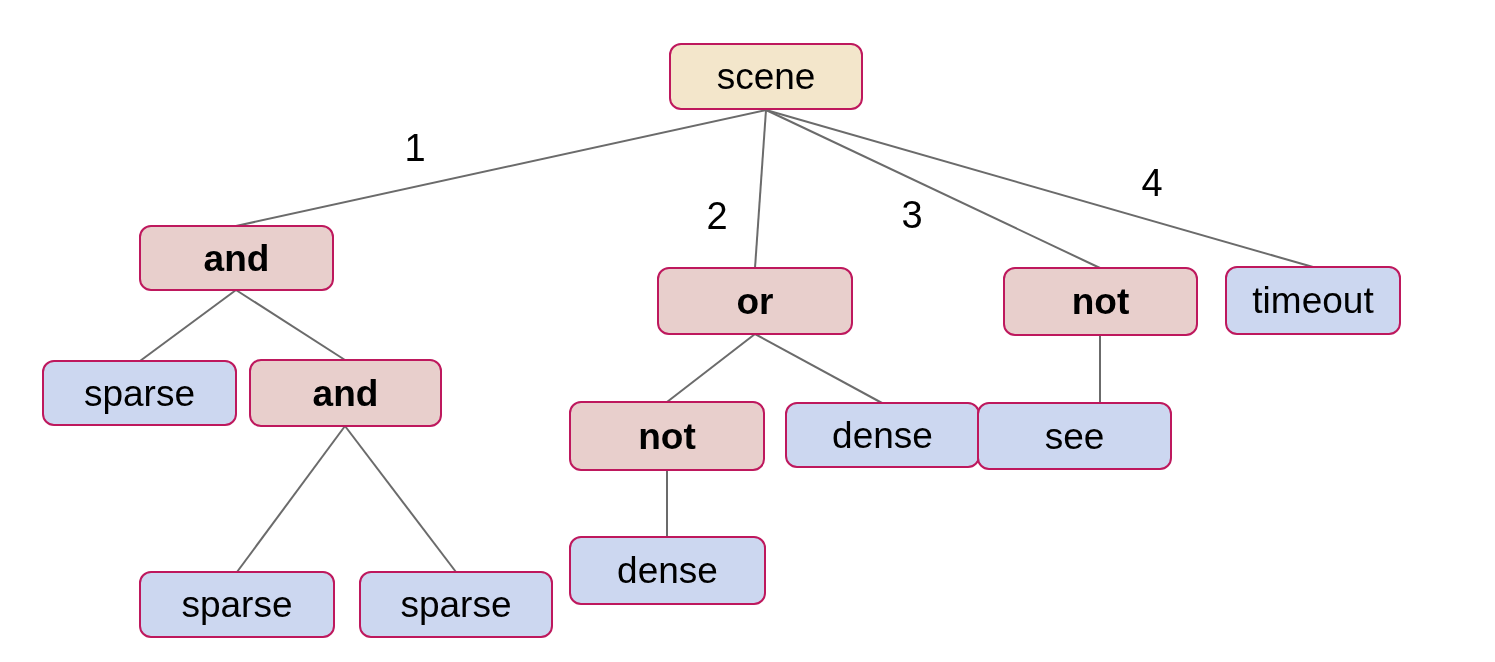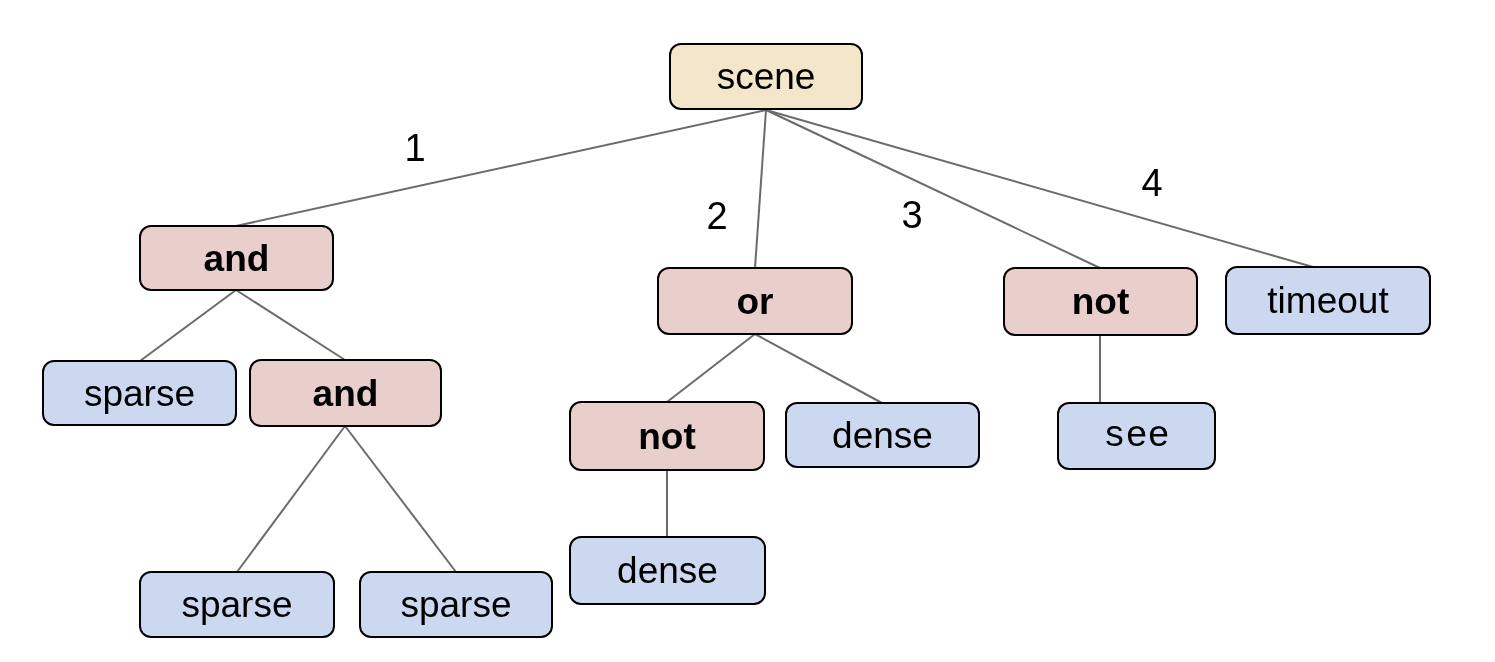--- a/index.html
+++ b/index.html
@@ -25,21 +25,21 @@
   }
   #edge-svg line {
     stroke: #6b6b6b;
     stroke-width: 2;
   }
   .node {
     position: absolute;
     display: flex;
     align-items: center;
     justify-content: center;
-    border: 2px solid #000000;
+    border: 2px solid #be185d;
     border-radius: 12px;
     box-sizing: border-box;
     font-size: 37px;
     color: #000000;
     line-height: 1;
     user-select: none;
   }
   .node.root     { background: #f3e6cb; }
   .node.operator { background: #e8cfcc; font-weight: bold; }
   .node.leaf     { background: #ccd7f0; }
@@ -73,31 +73,31 @@
   </svg>
 
   <div class="node root" style="left:669px;  top:43px;  width:194px; height:67px;">scene</div>
 
   <div class="node operator" style="left:139px;  top:225px; width:195px; height:66px;">and</div>
 
   <div class="node operator" style="left:657px;  top:267px; width:196px; height:68px;">or</div>
 
   <div class="node operator" style="left:1003px; top:267px; width:195px; height:69px;">not</div>
 
-  <div class="node leaf" style="left:1225px; top:266px; width:206px; height:69px;">timeout</div>
+  <div class="node leaf" style="left:1225px; top:266px; width:176px; height:69px;">timeout</div>
 
   <div class="node leaf" style="left:42px;   top:360px; width:195px; height:66px;">sparse</div>
 
   <div class="node operator" style="left:249px;  top:359px; width:193px; height:68px;">and</div>
 
   <div class="node operator" style="left:569px;  top:401px; width:196px; height:70px;">not</div>
 
   <div class="node leaf" style="left:785px;  top:402px; width:195px; height:66px;">dense</div>
 
-  <div class="node leaf" style="left:1057px; top:402px; width:159px; height:68px;font-family:Liberation Mono, monospace;">see</div>
+  <div class="node leaf" style="left:977px; top:402px; width:195px; height:68px;">see</div>
 
   <div class="node leaf" style="left:139px;  top:571px; width:196px; height:67px;">sparse</div>
 
   <div class="node leaf" style="left:359px;  top:571px; width:194px; height:67px;">sparse</div>
 
   <div class="node leaf" style="left:569px;  top:536px; width:197px; height:69px;">dense</div>
 
   <span class="edge-label" style="left:415px;  top:148px;">1</span>
   <span class="edge-label" style="left:717px;  top:216px;">2</span>
   <span class="edge-label" style="left:912px;  top:215px;">3</span>

